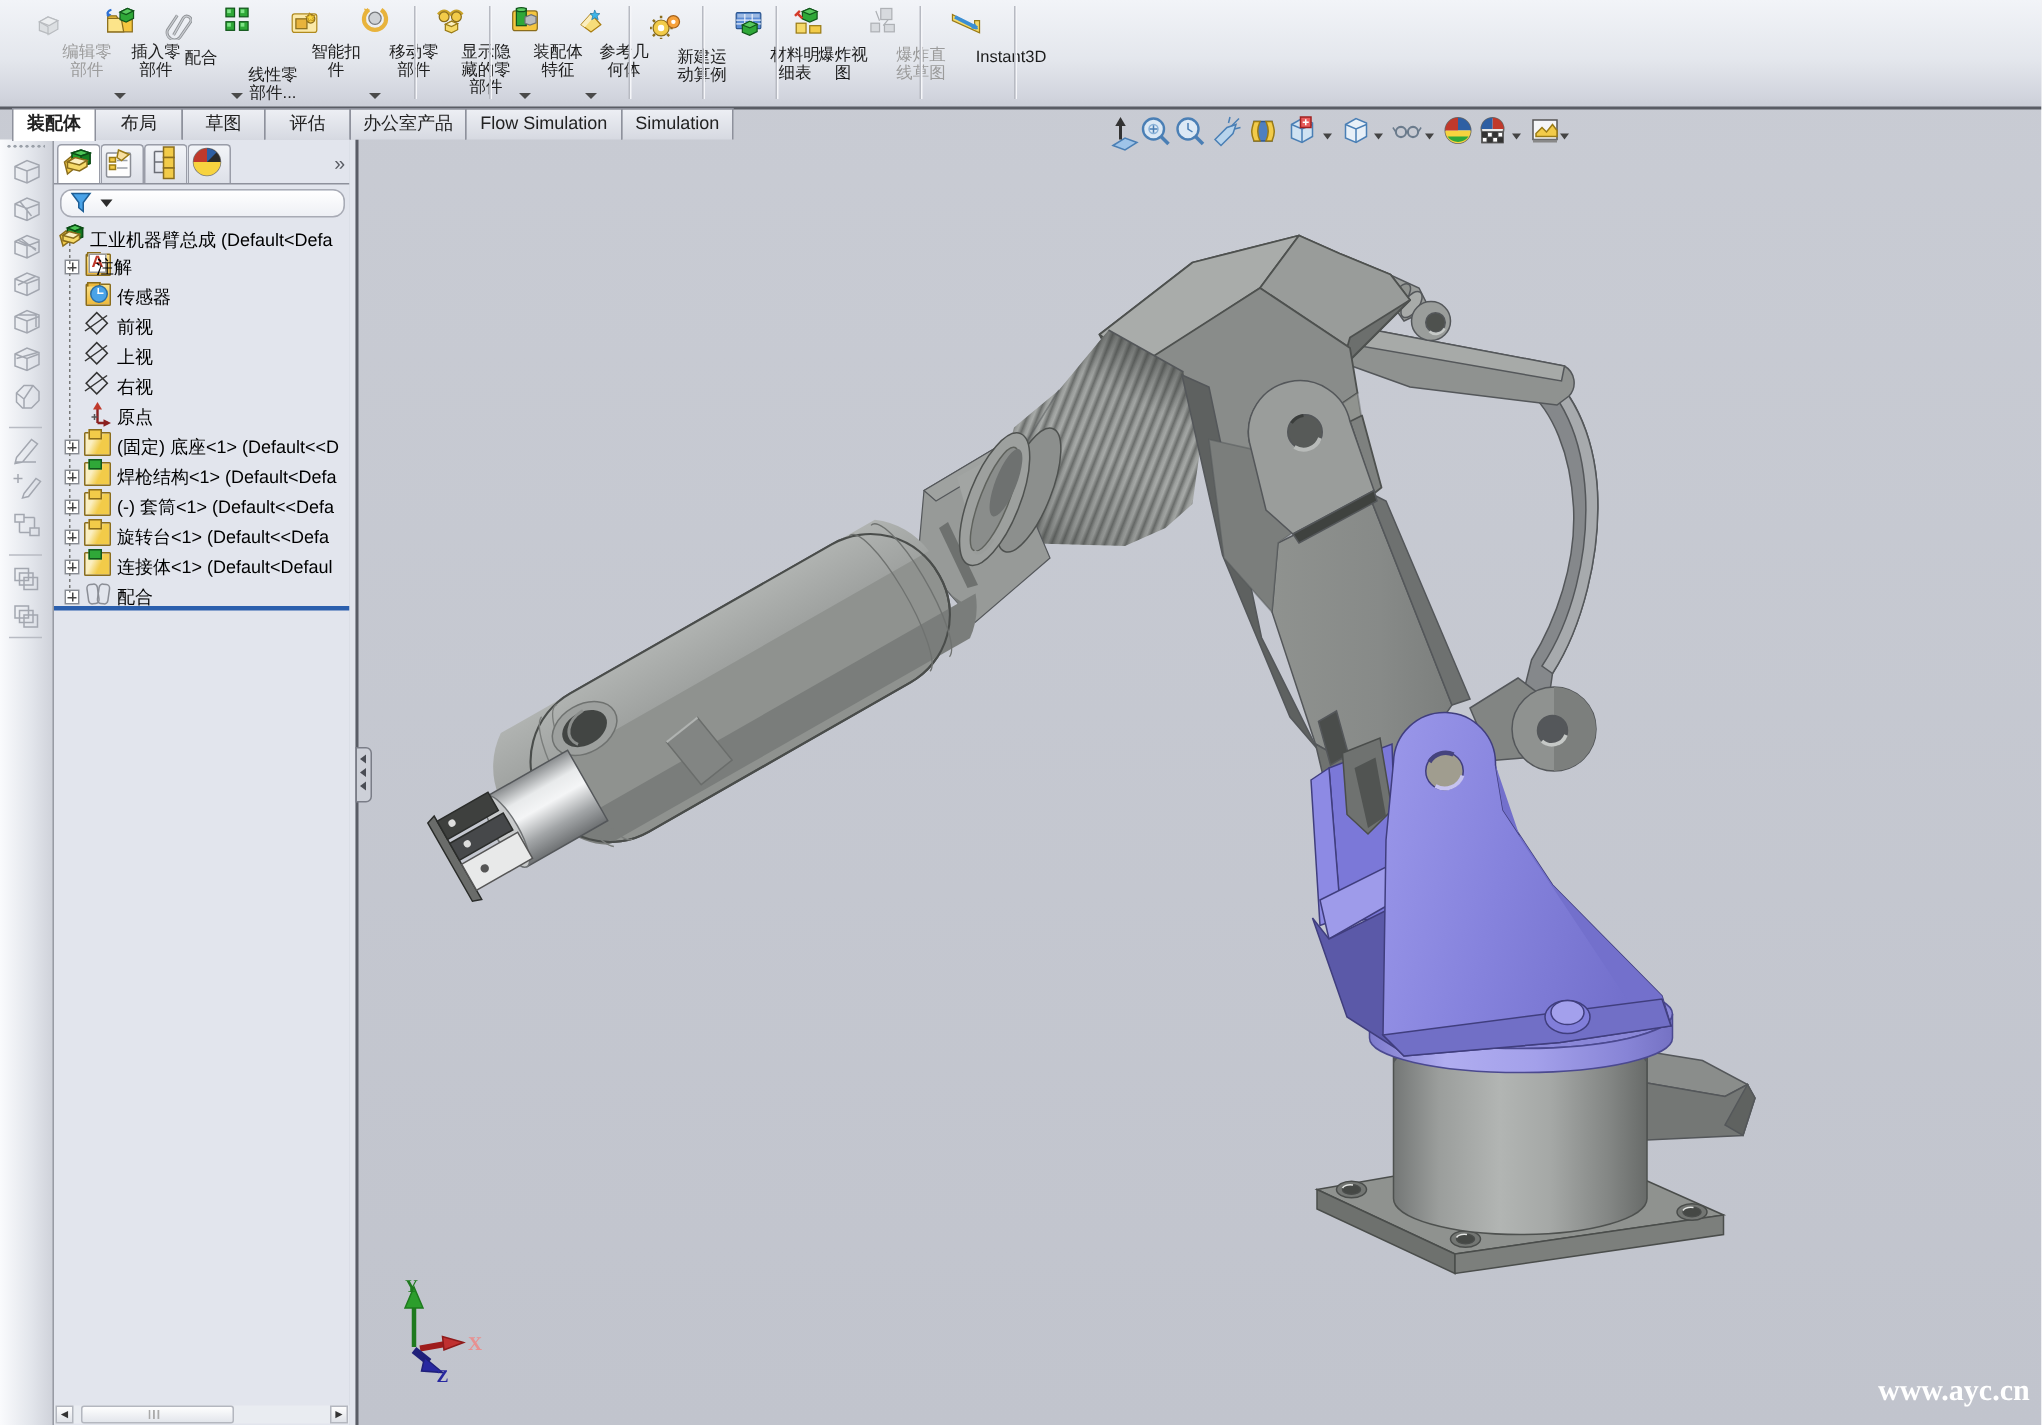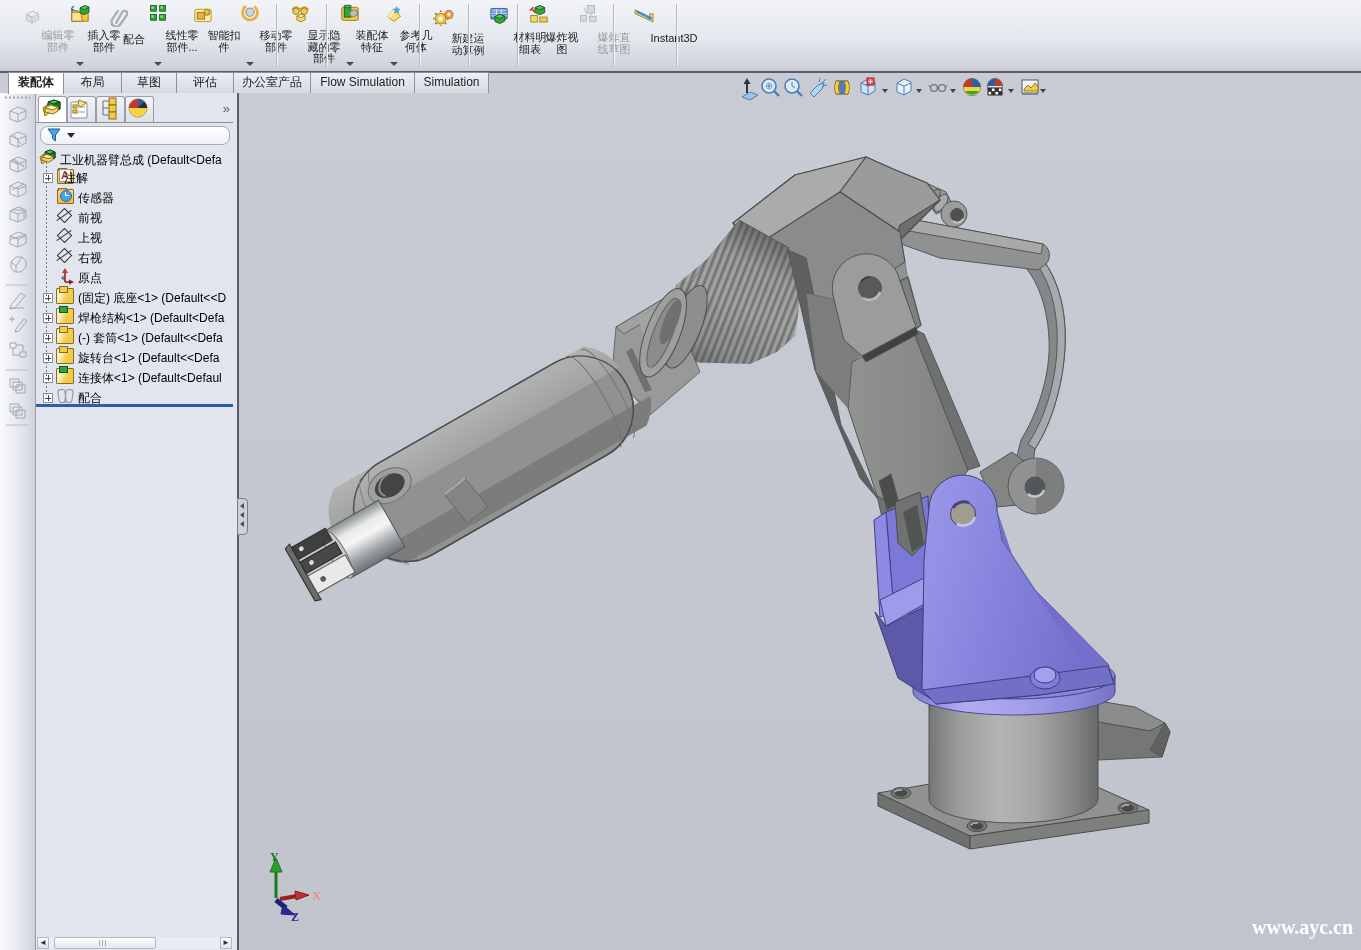--- a/index.html
+++ b/index.html
@@ -592,21 +592,21 @@
               <rect x="3" y="14" width="7" height="7"></rect>
               <rect x="14" y="14" width="7" height="7"></rect>
             </g>
             <g fill="#7FE387">
               <rect x="4" y="4" width="3" height="3"></rect>
               <rect x="15" y="4" width="3" height="3"></rect>
               <rect x="4" y="15" width="3" height="3"></rect>
               <rect x="15" y="15" width="3" height="3"></rect>
             </g>
           </svg></span>
-        <span class="lbl" style="top:29px">线性零<br>部件...</span>
+        <span class="lbl" style="top:44px">线性零<br>部件...</span>
         <span class="dd"></span>
       </div>
     <div class="tbtn" style="left:182px;width:42px">
         <span class="ic" style="top:6px"><svg width="24" height="22">
             <rect x="2" y="4" width="20" height="15" rx="2" fill="#FBE9A8" stroke="#b08a1e"></rect>
             <rect x="5" y="8" width="9" height="8" fill="#E8B33C" stroke="#8a6d1c"></rect>
             <circle cx="17" cy="8" r="3.4" fill="#F2CB49" stroke="#8a6d1c"></circle>
             <path d="M16 3 l1.6 2.6 l3 -0.4 l-2 2.2 l1.2 2.6 l-2.8 -1.2 l-2.2 1.8 l0.4 -2.8 l-2.4 -1.6 l2.9 -0.6 Z" fill="#F7D33F" stroke="#a97d10" stroke-width=".6"></path>
           </svg></span>
         <span class="lbl" style="top:29px">智能扣<br>件</span>

